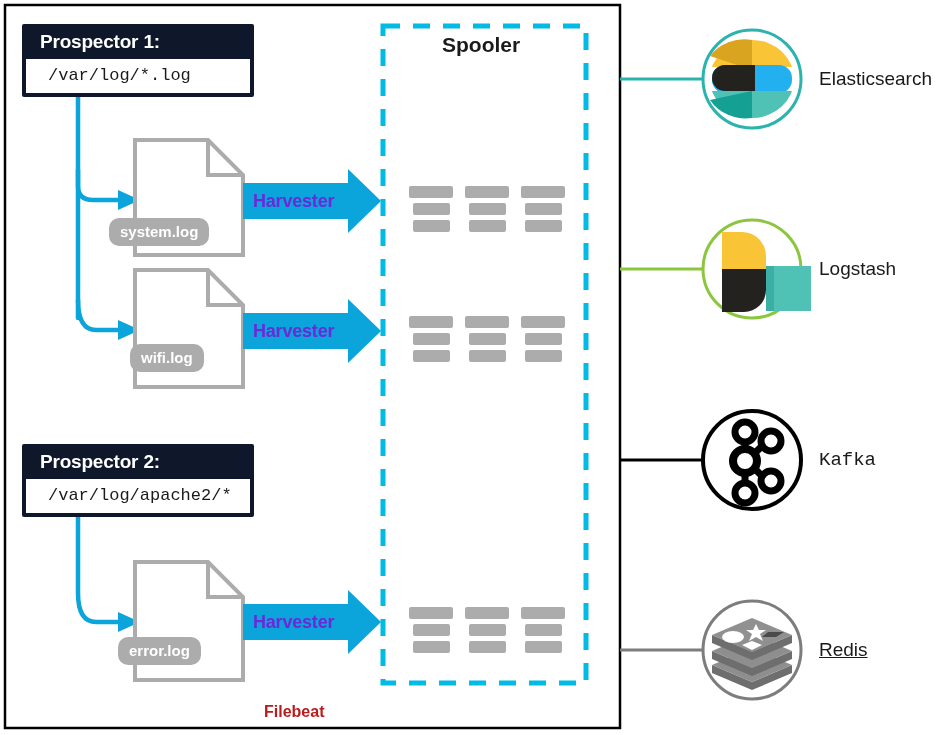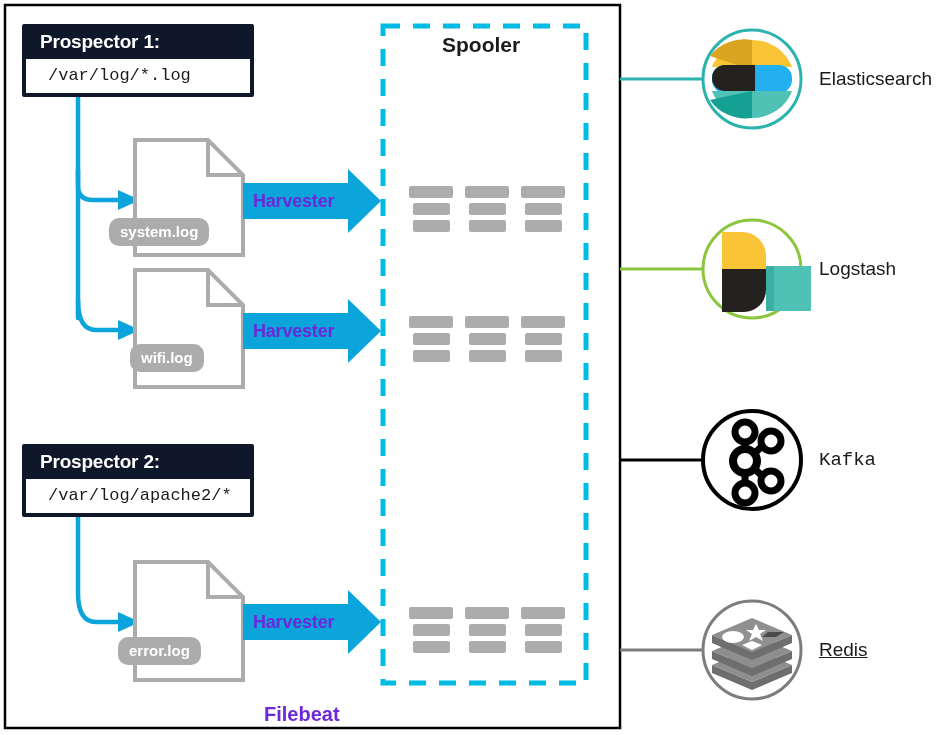--- a/index.html
+++ b/index.html
@@ -66,23 +66,23 @@
     letter-spacing: -0.2px;
   }
   .spooler-text {
     position: absolute;
     color: #1a1a1a;
     font-weight: bold;
     font-size: 21px;
   }
   .filebeat-text {
     position: absolute;
-    color: #6d28d9;
-    font-weight: bold;
-    font-size: 20px;
+    color: #b91c1c;
+    font-weight: bold;
+    font-size: 16px;
   }
   .output-label {
     position: absolute;
     color: #1a1a1a;
     font-size: 19px;
     font-weight: normal;
     text-align: center;
   }
 </style>
 </head>

